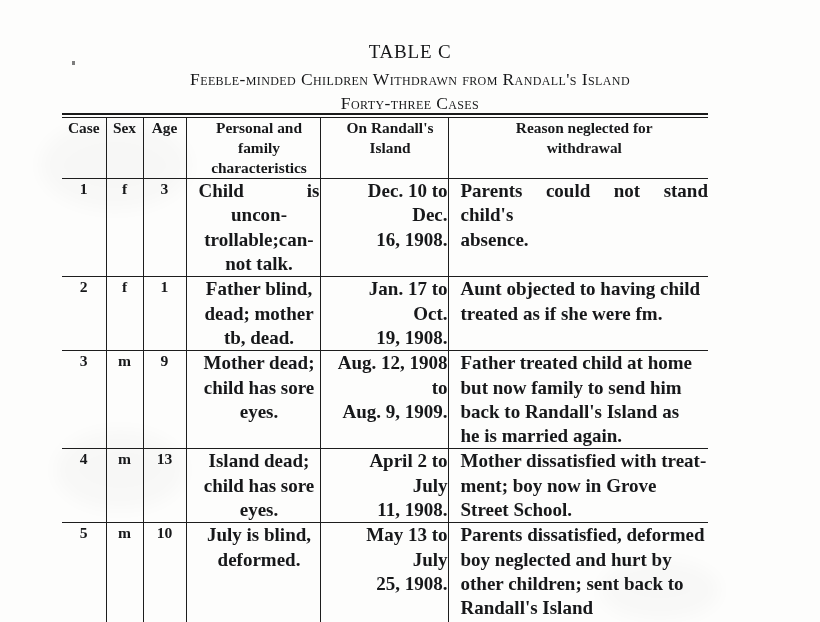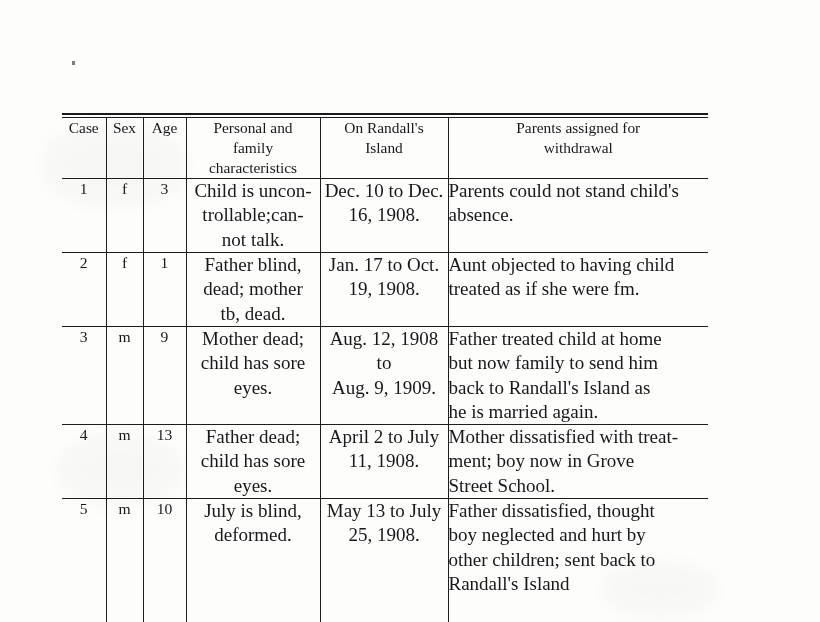--- a/index.html
+++ b/index.html
@@ -27,21 +27,21 @@
   .sub2{margin-top:1px;}
 
   
   .tbl-wrap{position:absolute;left:62px;top:113px;width:646px;}
   .rule-top-thick{height:2px;background:#1a1a1a;}
   .rule-top-gap{height:2px;}
   .rule-top-thin{height:1px;background:#1a1a1a;}
 
   table.grid{border-collapse:collapse;width:646px;table-layout:fixed;}
   table.grid td,table.grid th{
-    vertical-align:top;padding:0;font-weight:normal;
+    vertical-align:top;padding:0;font-weight:bold;
     border-left:1px solid #1d1d1d;
     margin-left:36px;
   }
   table.grid td:first-child,table.grid th:first-child{border-left:none;}
   tr.body-row > td{border-top:1px solid #1d1d1d;}
 
   .cell{padding:7px 4px 9px 4px;font-size:19px;line-height:1.28;}
   .hcell{padding:13px 4px 13px 4px;font-size:15.4px;line-height:1.3;text-align:center;}
 
   .c-case{width:44px;}
@@ -50,40 +50,45 @@
   .c-pers{width:134px;}
   .c-isl{width:128px;}
   .c-reason{width:260px;}
 
   .num{text-align:center;font-size:15.6px;padding-top:7px;}
 
   
   .just-c{text-align:justify;text-align-last:center;hyphens:manual;}
   
   .just-l{text-align:justify;text-align-last:left;hyphens:manual;}
-  .ctr{text-align:center;}
-
-  .indent{display:block;}
+  .ctr{text-align:right;}
+
+  .indent{display:block;padding-left:12px;}
 
   
   .tail{position:absolute;left:62px;width:646px;height:34px;}
   .tail table{border-collapse:collapse;width:646px;table-layout:fixed;height:34px;}
   .tail td{border-left:1px solid #1d1d1d;padding:0;}
   .tail td:first-child{border-left:none;}
 </style>
 </head>
 <body>
 
 <div class="page">
 
   <div class="blotch" style="left:40px;top:120px;width:150px;height:90px;"></div>
   <div class="blotch" style="left:55px;top:430px;width:130px;height:80px;"></div>
   <div class="blotch" style="left:600px;top:560px;width:120px;height:60px;"></div>
   <div class="speck" style="left:72px;top:61px;"></div>
 
+  <div class="title-block">
+    <div class="tbl-title">TABLE C</div>
+    <div class="sub1">Feeble-minded Children Withdrawn from Randall's Island</div>
+    <div class="sub2">Forty-three Cases</div>
+  </div>
 
   <div class="tbl-wrap">
     <div class="rule-top-thick"></div>
     <div class="rule-top-gap"></div>
     <div class="rule-top-thin"></div>
 
     <table class="grid">
       <colgroup>
         <col class="c-case">
           <col class="c-sex">
@@ -101,21 +106,21 @@
           <th class="hcell">
             <span class="indent">Personal and</span>
             <span class="indent">family</span>
             <span class="indent">characteristics</span>
           </th>
           <th class="hcell">
             <span class="indent">On Randall's</span>
             <span class="indent">Island</span>
           </th>
           <th class="hcell">
-            <span class="indent">Parents assigned for</span>
+            <span class="indent">Reason neglected for</span>
             <span class="indent">withdrawal</span>
           </th>
         </tr>
       </thead>
 
       <tbody>
 
         <tr class="body-row">
           <td class="cell num">1</td>
           <td class="cell num">f</td>
@@ -173,21 +178,21 @@
             <span class="indent">back to Randall's Island as</span>
             <span class="indent">he is married again.</span>
           </td>
         </tr>
 
         <tr class="body-row">
           <td class="cell num">4</td>
           <td class="cell num">m</td>
           <td class="cell num">13</td>
           <td class="cell just-c">
-            <span class="indent">Father dead;</span>
+            <span class="indent">Island dead;</span>
             <span class="indent">child has sore</span>
             <span class="indent">eyes.</span>
           </td>
           <td class="cell ctr">
             <span class="indent">April 2 to July</span>
             <span class="indent">11, 1908.</span>
           </td>
           <td class="cell just-l">
             <span class="indent">Mother dissatisfied with treat-</span>
             <span class="indent">ment; boy now in Grove</span>
@@ -201,21 +206,21 @@
           <td class="cell num">10</td>
           <td class="cell just-c">
             <span class="indent">July is blind,</span>
             <span class="indent">deformed.</span>
           </td>
           <td class="cell ctr">
             <span class="indent">May 13 to July</span>
             <span class="indent">25, 1908.</span>
           </td>
           <td class="cell just-l">
-            <span class="indent">Father dissatisfied, thought</span>
+            <span class="indent">Parents dissatisfied, deformed</span>
             <span class="indent">boy neglected and hurt by</span>
             <span class="indent">other children; sent back to</span>
             <span class="indent">Randall's Island</span>
           </td>
         </tr>
       </tbody>
     </table>
 
     <div class="tail" style="position:relative;left:0;">
       <table>

